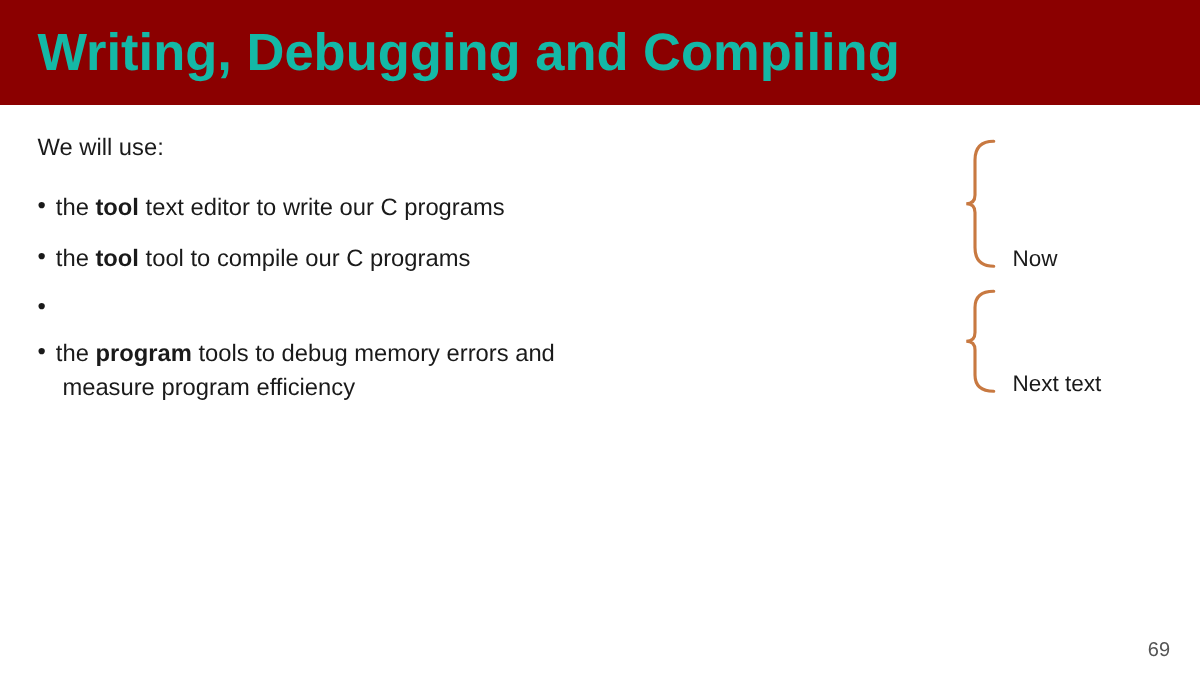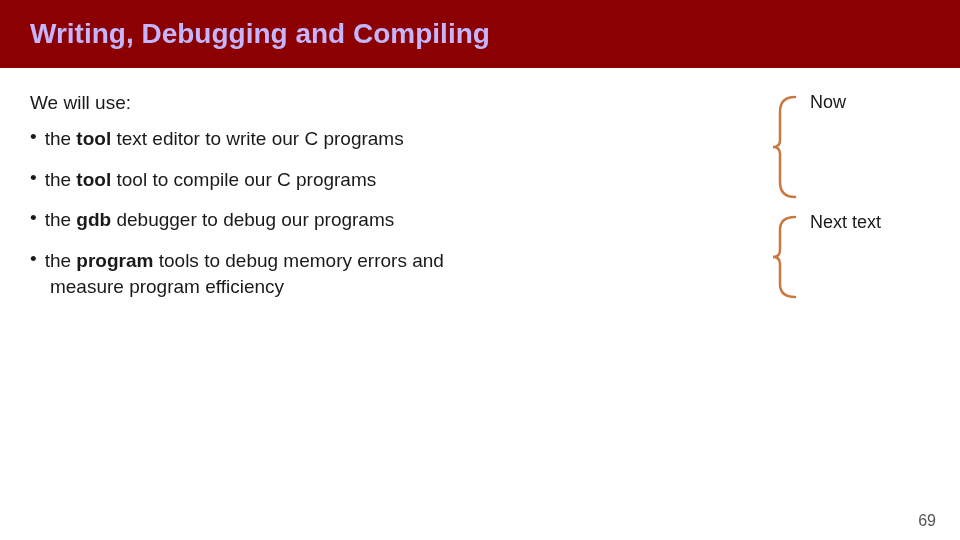--- a/index.html
+++ b/index.html
@@ -18,39 +18,39 @@
       overflow: hidden;
     }
 
     .header {
       background: #8b0000;
       padding: 18px 30px;
       width: 100%;
     }
 
     .header h1 {
-      color: #c4b5fd;
-      font-size: 28px;
+      color: #14b8a6;
+      font-size: 42px;
       font-weight: bold;
       font-family: Arial, sans-serif;
     }
 
     .content {
       padding: 24px 30px;
       display: flex;
       flex-direction: row;
       position: relative;
     }
 
     .text-section {
       flex: 1;
     }
 
     .intro {
-      margin-bottom: 12px;
+      margin-bottom: 24px;
       font-size: 19px;
     }
 
     .bullet-list {
       list-style: none;
       padding: 0;
     }
 
     .bullet-list li {
       font-size: 19px;
@@ -78,21 +78,21 @@
       display: flex;
       flex-direction: column;
       justify-content: flex-start;
       padding-top: 10px;
       position: relative;
     }
 
     .bracket-group {
       display: flex;
       flex-direction: row;
-      align-items: flex-start;
+      align-items: flex-end;
       position: absolute;
     }
 
     .bracket-group-now {
       top: 0px;
       right: 0;
       width: 160px;
       height: 110px;
     }
 
@@ -136,21 +136,20 @@
       <li>
         <span class="bullet">•</span>
         <span class="line-text">the <strong>tool</strong> text editor to write our C programs</span>
       </li>
       <li>
         <span class="bullet">•</span>
         <span class="line-text">the <strong>tool</strong> tool to compile our C programs</span>
       </li>
       <li>
         <span class="bullet">•</span>
-        <span class="line-text">the <strong>gdb</strong> debugger to debug our programs</span>
       </li>
       <li>
         <span class="bullet">•</span>
         <span class="line-text">the <strong>program</strong> tools to debug memory errors and<br>&nbsp;measure program efficiency</span>
       </li>
     </ul>
   </div>
 
   <div class="side-annotations">
 

